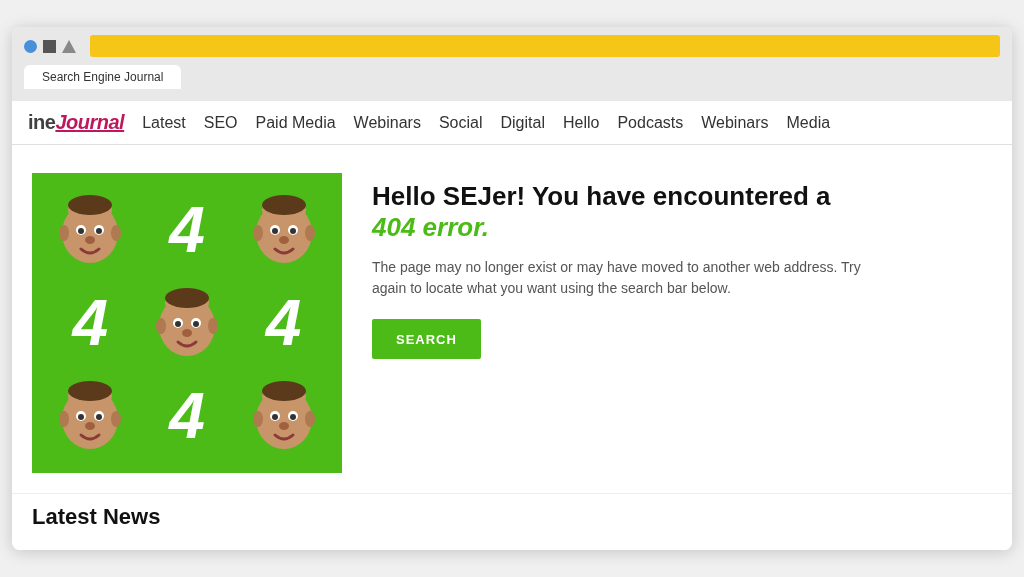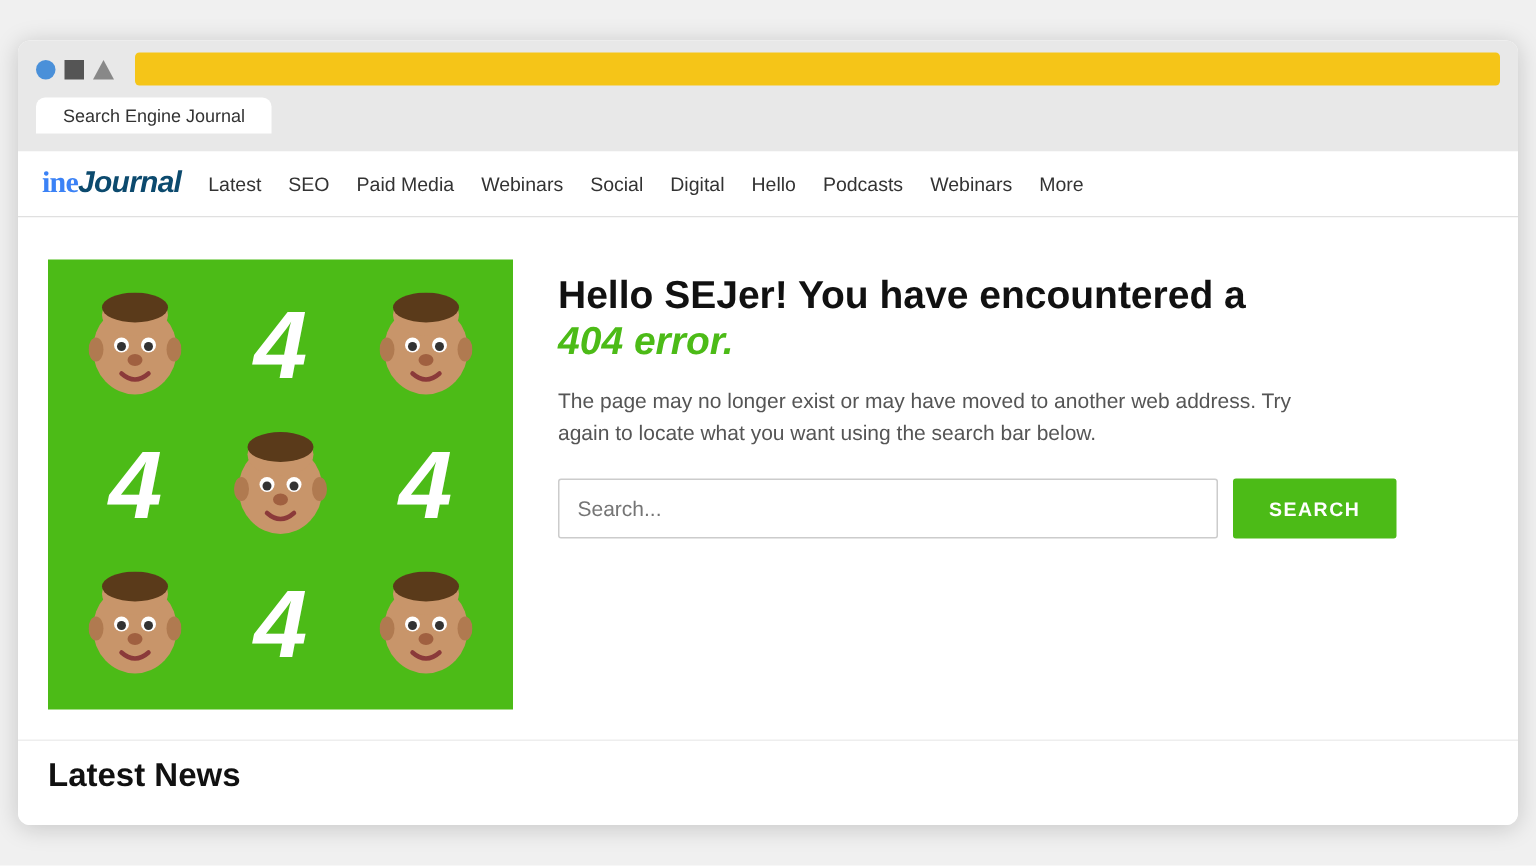--- a/index.html
+++ b/index.html
@@ -82,39 +82,39 @@
     }
 
     .site-logo {
       font-size: 20px;
       font-weight: bold;
       margin-right: 18px;
       letter-spacing: -0.5px;
     }
 
     .logo-engine {
-      color: #3b82f6;
-      font-family: Liberation Serif, serif;
+      color: #404040;
     }
 
     .logo-journal {
-      color: #0c4a6e;
+      color: #be185d;
       font-style: italic;
+      text-decoration: underline;
     }
 
     .nav-items {
       display: flex;
       gap: 18px;
       list-style: none;
     }
 
     .nav-items li a {
       text-decoration: none;
       color: #333;
-      font-size: 13px;
+      font-size: 16px;
     }
 
     
     .main-content {
       background: #fff;
       padding: 28px 20px 20px 20px;
       display: flex;
       gap: 30px;
       min-height: 320px;
     }
@@ -256,21 +256,21 @@
     <ul class="nav-items">
       <li><a>Latest</a></li>
       <li><a>SEO</a></li>
       <li><a>Paid Media</a></li>
       <li><a>Webinars</a></li>
       <li><a>Social</a></li>
       <li><a>Digital</a></li>
       <li><a>Hello</a></li>
       <li><a>Podcasts</a></li>
       <li><a>Webinars</a></li>
-      <li><a>More</a></li>
+      <li><a>Media</a></li>
     </ul>
   </nav>
 
   <div class="main-content">
 
     <div class="error-image">
 
       <div class="face-cell">
         <svg width="62" height="70" viewBox="0 0 62 70">
           <ellipse cx="31" cy="38" rx="28" ry="30" fill="#c8956a"></ellipse>
@@ -368,21 +368,20 @@
       </div>
     </div>
 
     <div class="error-text">
       <h1 class="error-heading">
         <span>Hello SEJer! You have encountered a</span><br>
         <span class="error-code">404 error.</span>
       </h1>
       <p class="error-description">The page may no longer exist or may have moved to another web address. Try again to locate what you want using the search bar below.</p>
       <div class="search-row">
-        <input class="search-input" type="text" placeholder="Search..." style="">
         <button class="search-button">SEARCH</button>
       </div>
     </div>
 
   </div>
 
   <div class="latest-news">
     <h2 class="latest-news-title">Latest News</h2>
   </div>
 

